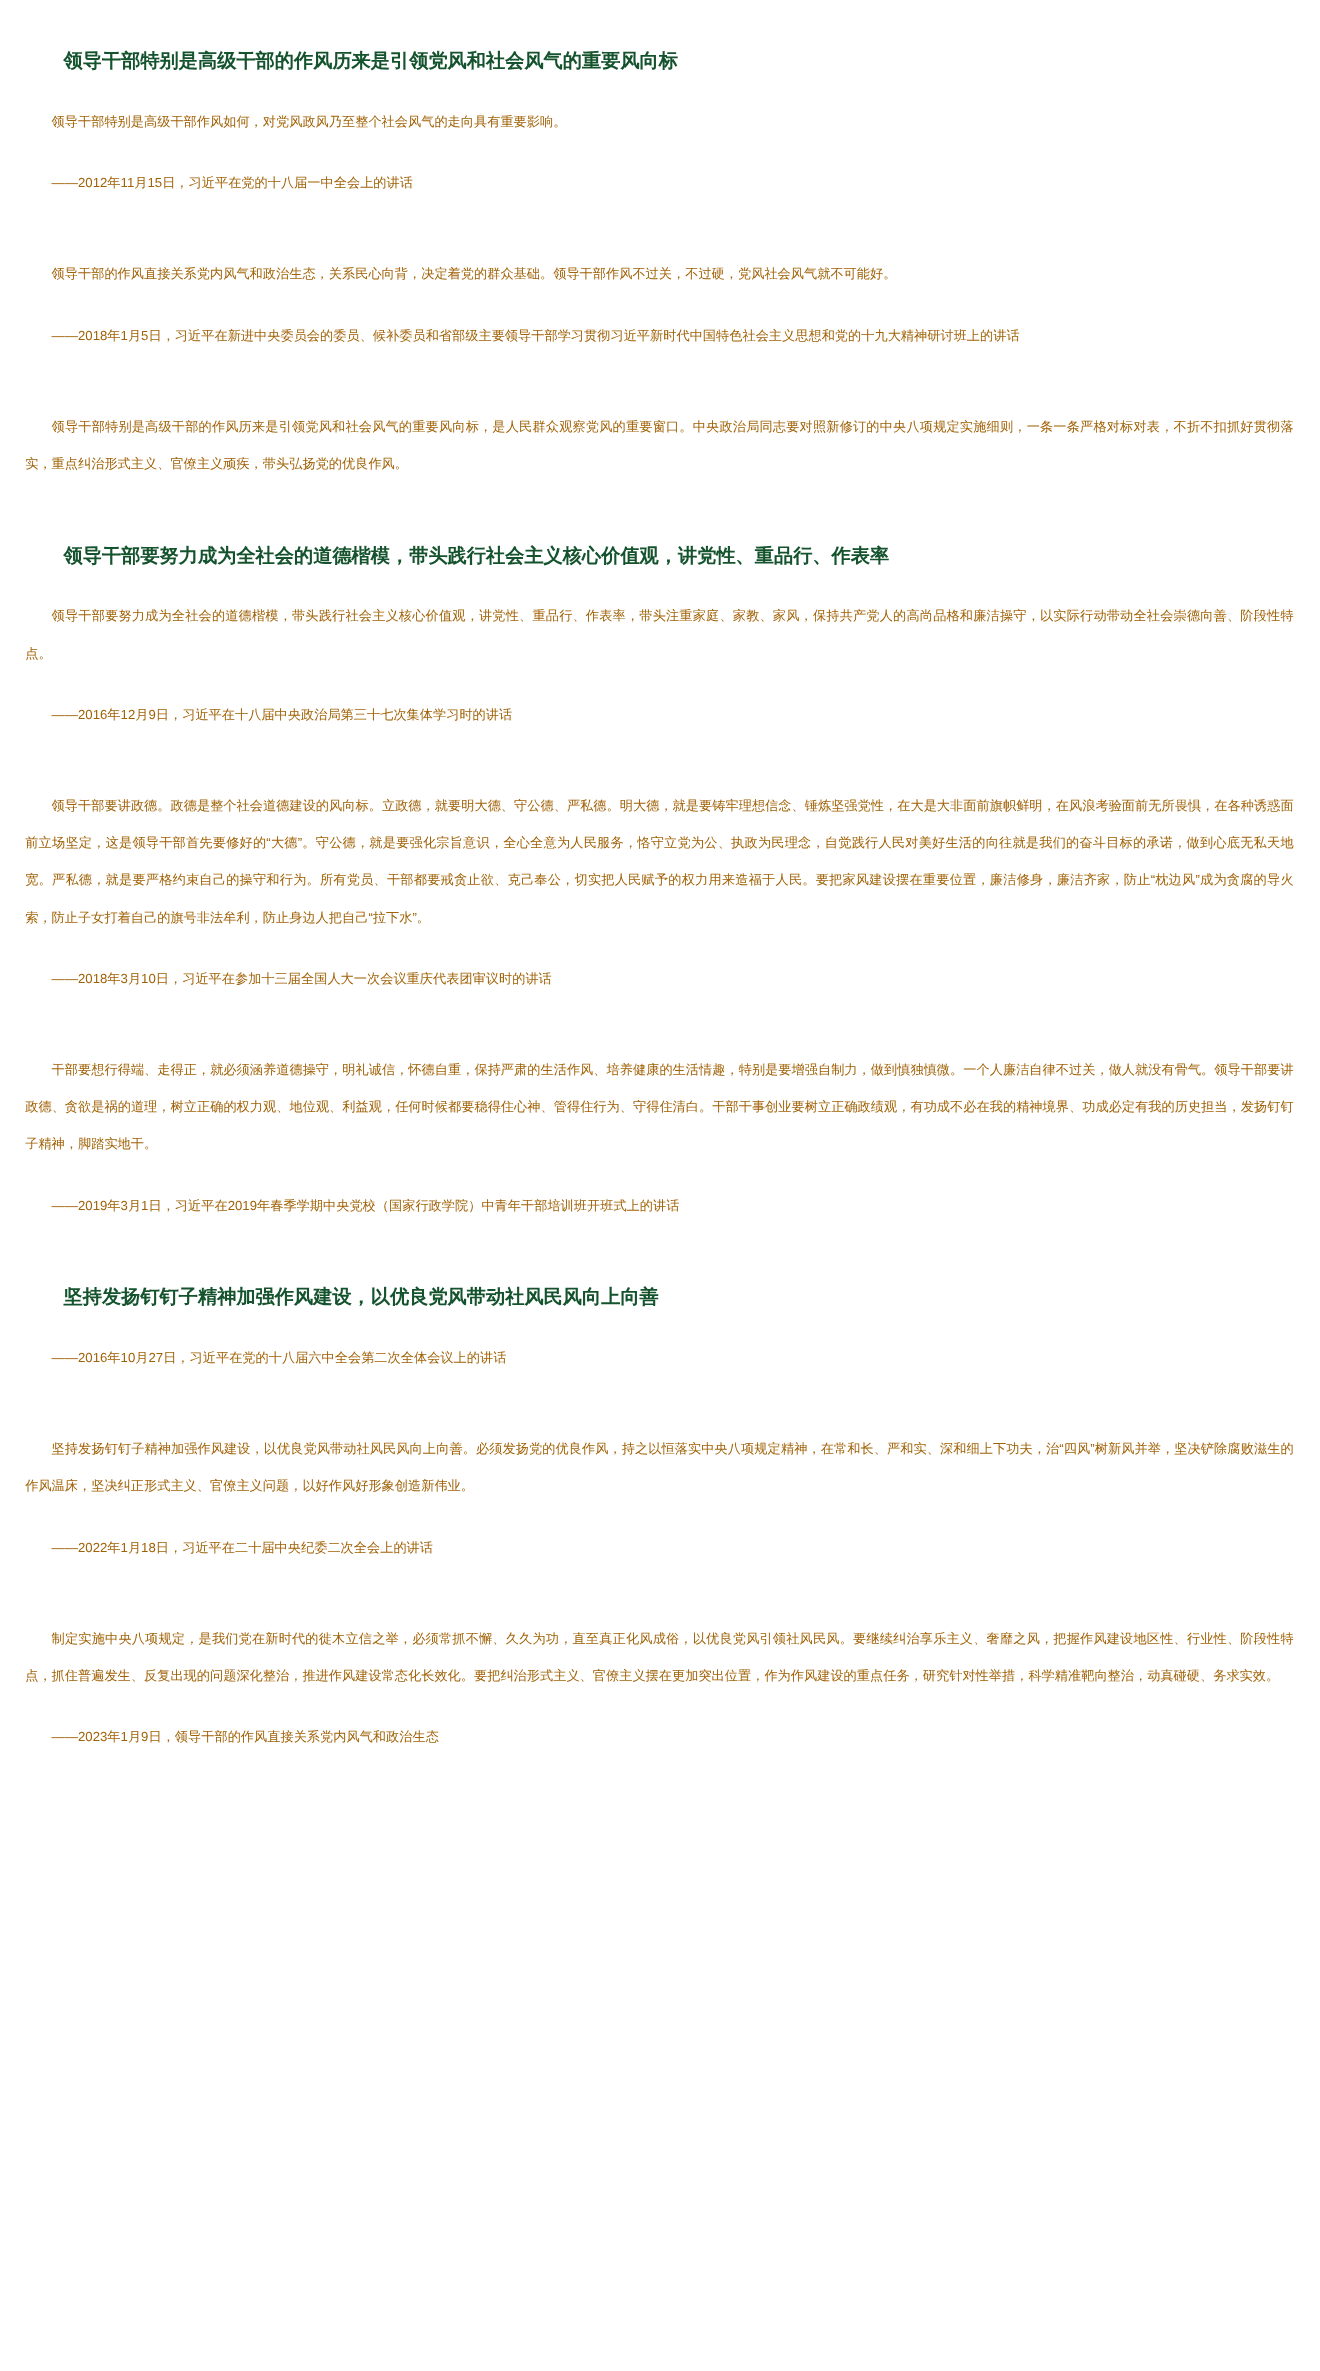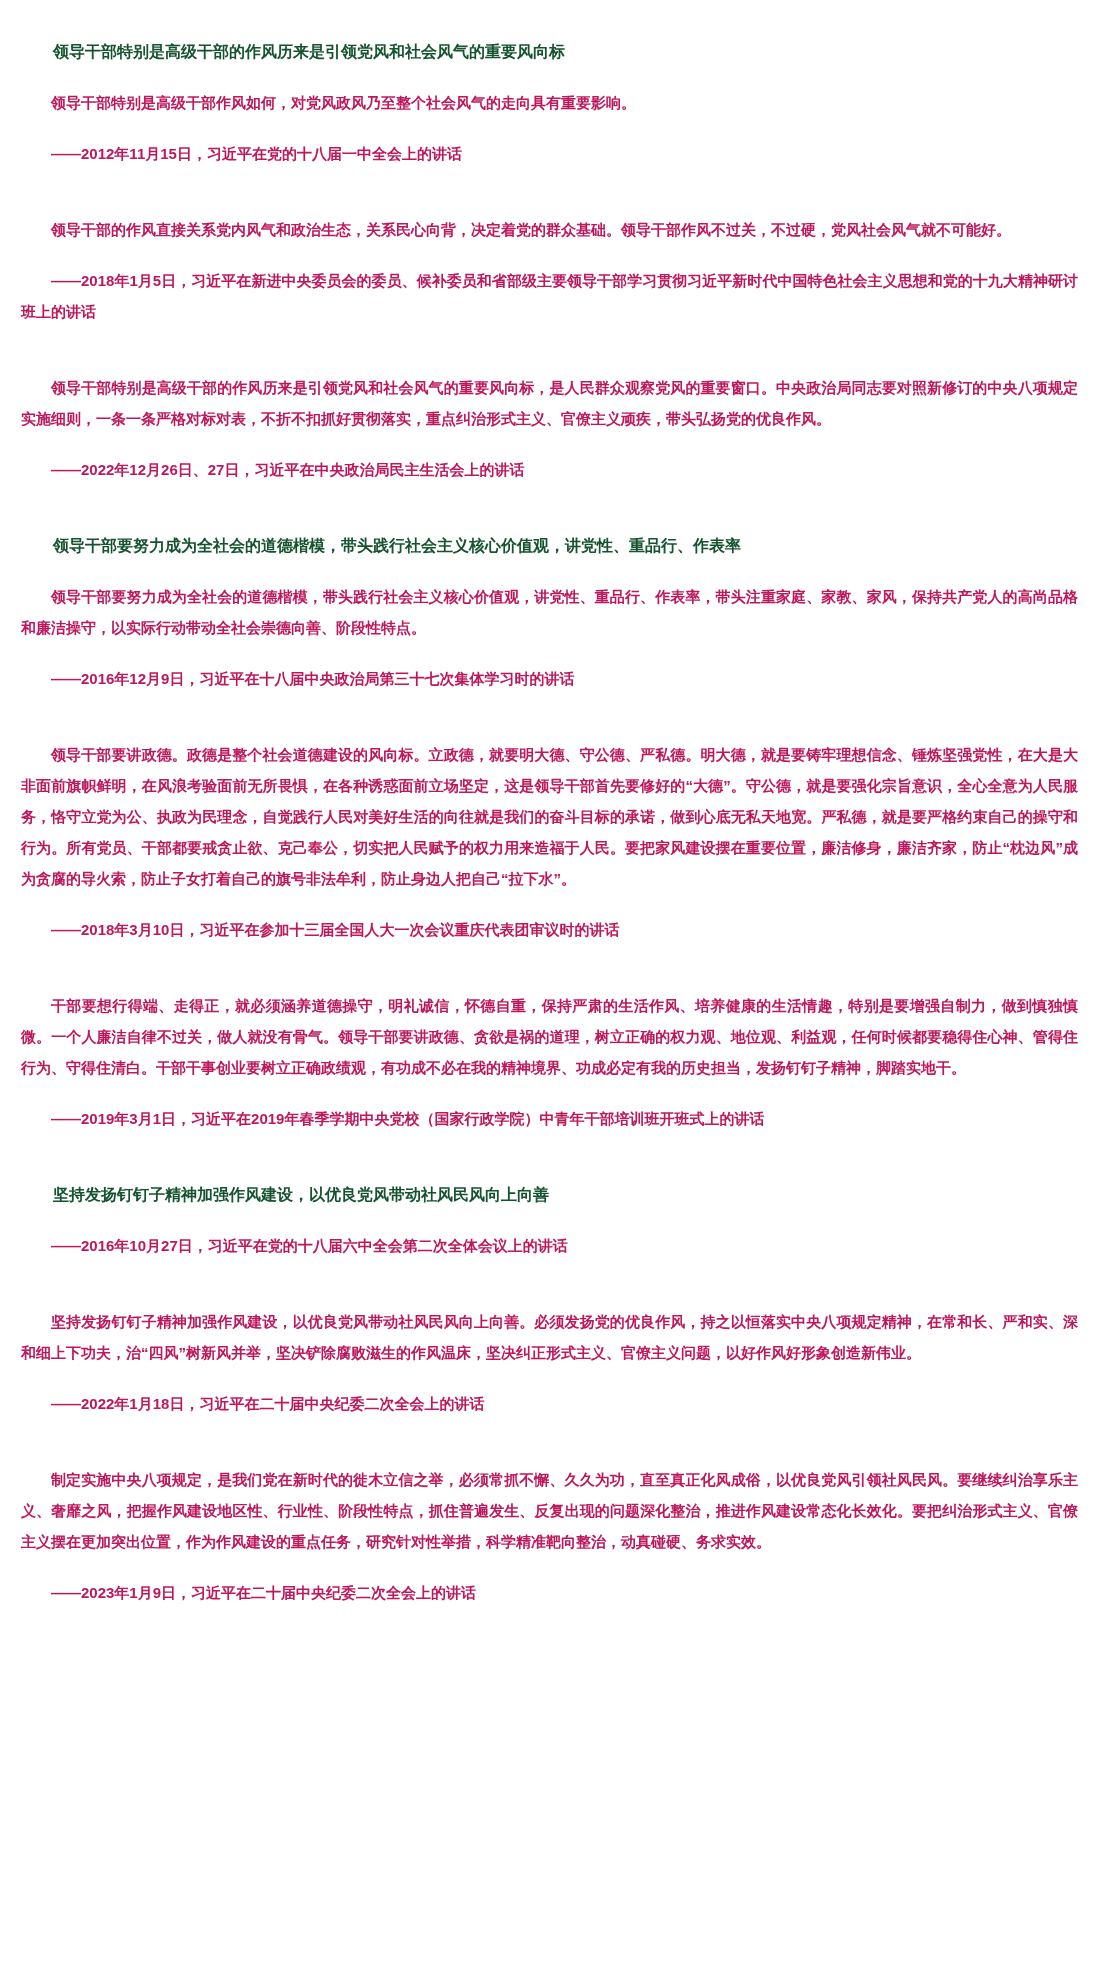--- a/index.html
+++ b/index.html
@@ -24,27 +24,27 @@
   }
   .heading {
     font-size: 16px;
     font-weight: bold;
     line-height: 31px;
     margin: 0 0 20px 0;
     text-indent: 2em;
     color: #14532d;
   }
   .para {
-    font-size: 15px;
-    font-weight: bold;
+    font-size: 11px;
+    font-weight: normal;
     line-height: 31px;
     margin: 0 0 20px 0;
     text-indent: 2em;
     text-align: justify;
-    color: #be185d;
+    color: #a16207;
   }
   .quote-group:last-child .attribution {
     margin-bottom: 0;
   }
 </style>
 </head>
 <body>
 
 <div class="article">
 
@@ -54,21 +54,20 @@
     <p class="para attribution">——2012年11月15日，习近平在党的十八届一中全会上的讲话</p>
   </section>
 
   <section class="quote-group">
     <p class="para">领导干部的作风直接关系党内风气和政治生态，关系民心向背，决定着党的群众基础。领导干部作风不过关，不过硬，党风社会风气就不可能好。</p>
     <p class="para attribution">——2018年1月5日，习近平在新进中央委员会的委员、候补委员和省部级主要领导干部学习贯彻习近平新时代中国特色社会主义思想和党的十九大精神研讨班上的讲话</p>
   </section>
 
   <section class="quote-group">
     <p class="para">领导干部特别是高级干部的作风历来是引领党风和社会风气的重要风向标，是人民群众观察党风的重要窗口。中央政治局同志要对照新修订的中央八项规定实施细则，一条一条严格对标对表，不折不扣抓好贯彻落实，重点纠治形式主义、官僚主义顽疾，带头弘扬党的优良作风。</p>
-    <p class="para attribution">——2022年12月26日、27日，习近平在中央政治局民主生活会上的讲话</p>
   </section>
 
   <section class="quote-group">
     <h2 class="heading">领导干部要努力成为全社会的道德楷模，带头践行社会主义核心价值观，讲党性、重品行、作表率</h2>
     <p class="para">领导干部要努力成为全社会的道德楷模，带头践行社会主义核心价值观，讲党性、重品行、作表率，带头注重家庭、家教、家风，保持共产党人的高尚品格和廉洁操守，以实际行动带动全社会崇德向善、阶段性特点。</p>
     <p class="para attribution">——2016年12月9日，习近平在十八届中央政治局第三十七次集体学习时的讲话</p>
   </section>
 
   <section class="quote-group">
     <p class="para">领导干部要讲政德。政德是整个社会道德建设的风向标。立政德，就要明大德、守公德、严私德。明大德，就是要铸牢理想信念、锤炼坚强党性，在大是大非面前旗帜鲜明，在风浪考验面前无所畏惧，在各种诱惑面前立场坚定，这是领导干部首先要修好的“大德”。守公德，就是要强化宗旨意识，全心全意为人民服务，恪守立党为公、执政为民理念，自觉践行人民对美好生活的向往就是我们的奋斗目标的承诺，做到心底无私天地宽。严私德，就是要严格约束自己的操守和行为。所有党员、干部都要戒贪止欲、克己奉公，切实把人民赋予的权力用来造福于人民。要把家风建设摆在重要位置，廉洁修身，廉洁齐家，防止“枕边风”成为贪腐的导火索，防止子女打着自己的旗号非法牟利，防止身边人把自己“拉下水”。</p>
@@ -85,16 +84,16 @@
     <p class="para attribution">——2016年10月27日，习近平在党的十八届六中全会第二次全体会议上的讲话</p>
   </section>
 
   <section class="quote-group">
     <p class="para">坚持发扬钉钉子精神加强作风建设，以优良党风带动社风民风向上向善。必须发扬党的优良作风，持之以恒落实中央八项规定精神，在常和长、严和实、深和细上下功夫，治“四风”树新风并举，坚决铲除腐败滋生的作风温床，坚决纠正形式主义、官僚主义问题，以好作风好形象创造新伟业。</p>
     <p class="para attribution">——2022年1月18日，习近平在二十届中央纪委二次全会上的讲话</p>
   </section>
 
   <section class="quote-group">
     <p class="para">制定实施中央八项规定，是我们党在新时代的徙木立信之举，必须常抓不懈、久久为功，直至真正化风成俗，以优良党风引领社风民风。要继续纠治享乐主义、奢靡之风，把握作风建设地区性、行业性、阶段性特点，抓住普遍发生、反复出现的问题深化整治，推进作风建设常态化长效化。要把纠治形式主义、官僚主义摆在更加突出位置，作为作风建设的重点任务，研究针对性举措，科学精准靶向整治，动真碰硬、务求实效。</p>
-    <p class="para attribution">——2023年1月9日，习近平在二十届中央纪委二次全会上的讲话</p>
+    <p class="para attribution">——2023年1月9日，领导干部的作风直接关系党内风气和政治生态</p>
   </section>
 
 </div>
 
 </body></html>

